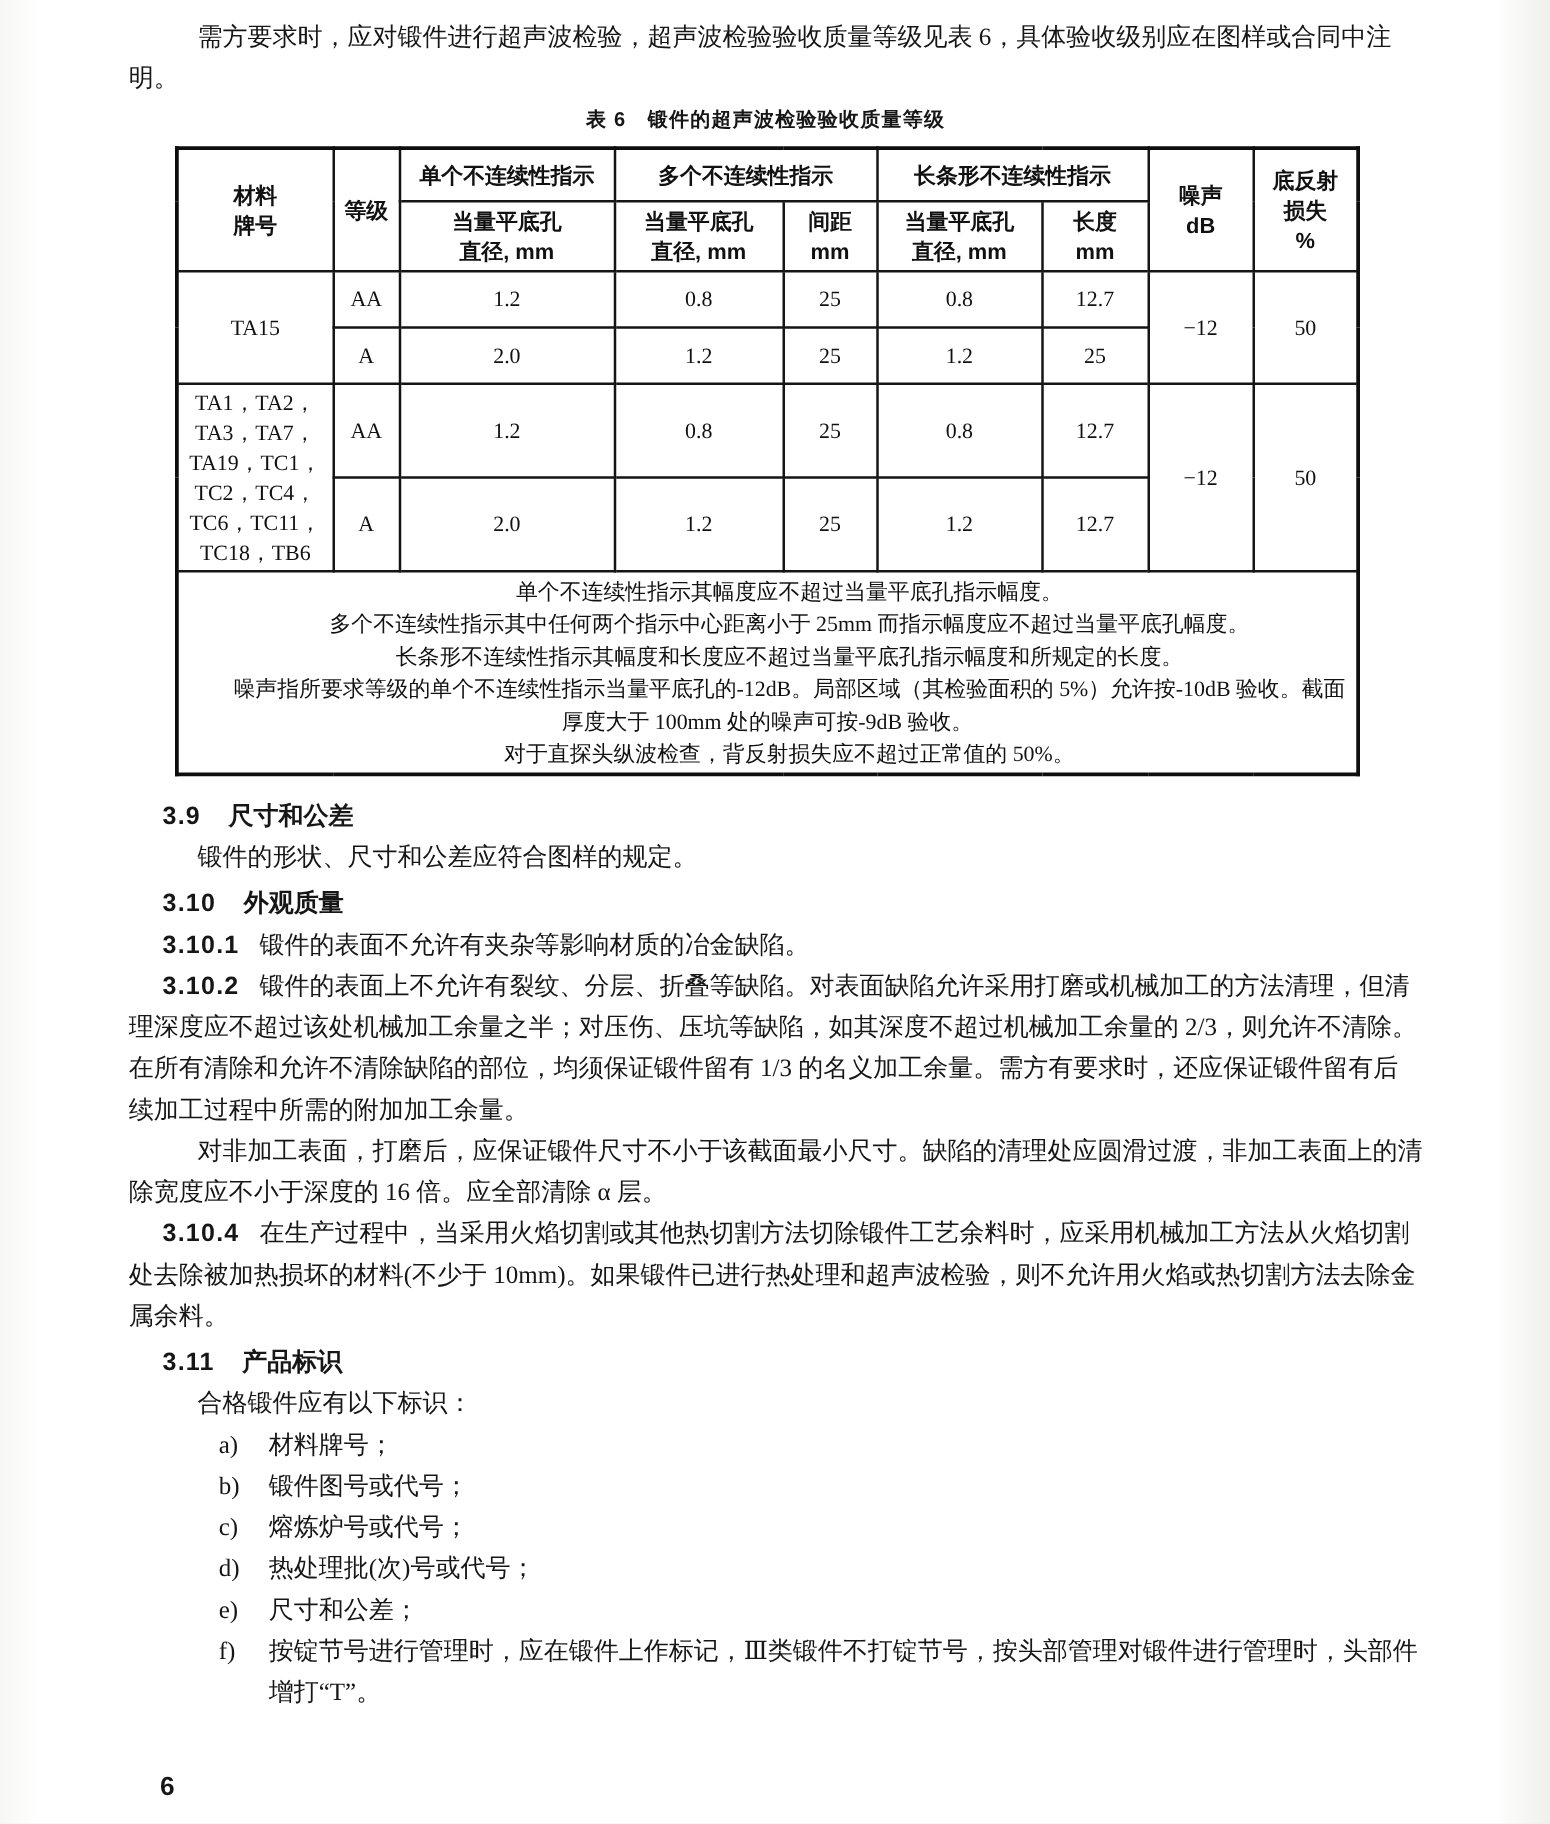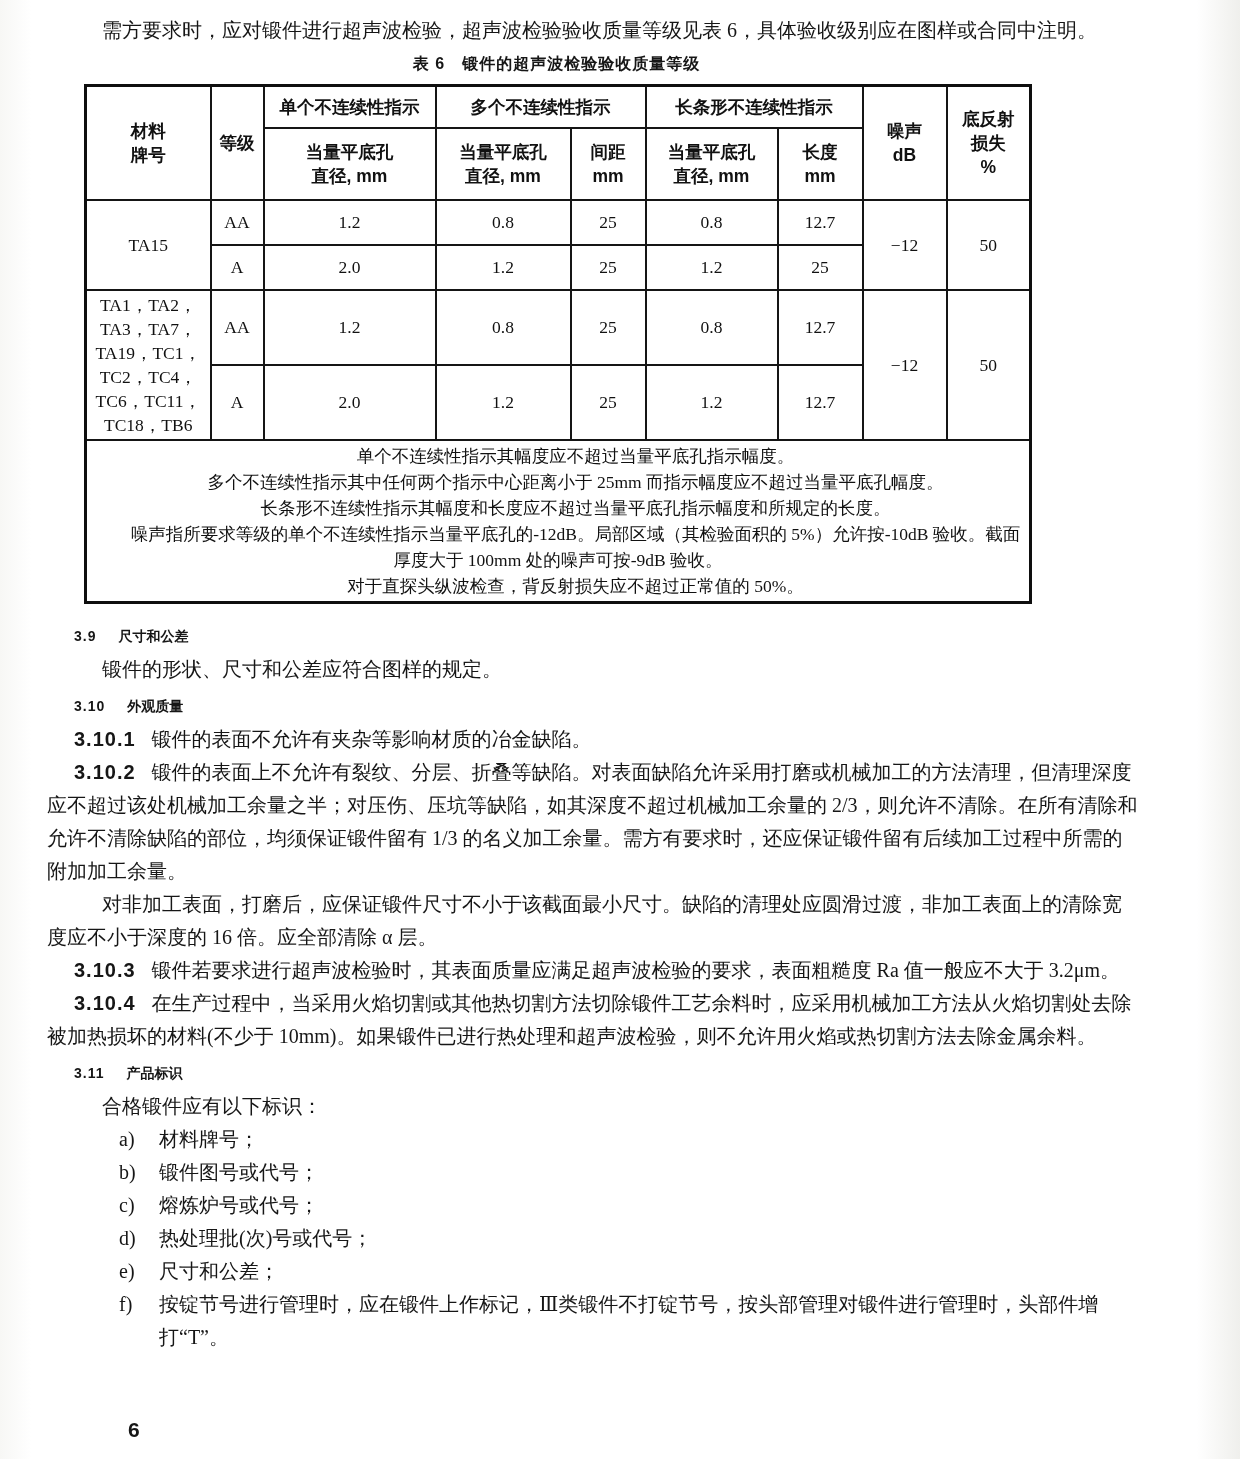--- a/index.html
+++ b/index.html
@@ -6,51 +6,51 @@
   body{
     width:1240px;height:1459px;
     background:#e9e9e7;
     font-family:"Liberation Serif","DejaVu Serif",serif;
     color:#161616;
   }
   .page{
     position:relative;
     width:1240px;height:1459px;
     box-sizing:border-box;
-    padding:14px 102px 0 47px;
+    padding:14px 102px 0 103px;
     background:linear-gradient(90deg,#f7f7f5 0%,#ffffff 2.5%,#ffffff 96.5%,#efefec 100%);
     overflow:hidden;
   }
   p{margin:0;line-height:33px;font-size:20px;}
   .indent{text-indent:55px;}
   .clause{text-indent:27px;}
   .num{font-family:"Liberation Sans","DejaVu Sans",sans-serif;font-weight:bold;margin-right:16px;letter-spacing:1px;}
   .heading{
-    margin:4px 0 0 27px;line-height:33px;font-size:14px;
+    margin:4px 0 0 27px;line-height:33px;font-size:20px;
     font-family:"Liberation Sans","DejaVu Sans",sans-serif;font-weight:bold;
   }
   .heading .num{margin-right:22px;}
   .table-title{
     width:945px;margin:3px 0 6px 37px;text-align:center;
     font-family:"Liberation Sans","DejaVu Sans",sans-serif;
     font-weight:bold;font-size:16px;line-height:28px;letter-spacing:1px;
   }
   table.t6{
     margin-left:37px;width:945px;table-layout:fixed;
     border-collapse:collapse;border:3px solid #0e0e0e;
   }
   table.t6 td{
     border:2px solid #151515;text-align:center;vertical-align:middle;
     font-size:17.5px;line-height:24px;padding:2px 4px;color:#111;
   }
   td.th{font-family:"Liberation Sans","DejaVu Sans",sans-serif;font-weight:bold;font-size:17.5px;border-radius:12px;}
   .pre{white-space:pre-line;}
   td.mat{font-size:17.5px;}
   tr.hr1{height:42px;}
-  tr.hr2{height:72px;}
+  tr.hr2{height:56px;}
   tr.r-s{height:45px;}
   tr.r-l{height:72px;}
   td.notes-cell{text-align:left;padding:8px 10px 8px 12px;}
   .note{font-size:17.5px;line-height:26px;text-indent:2em;color:#111;}
   .list{margin-top:0;}
   .li{position:relative;padding-left:112px;line-height:33px;font-size:20px;}
   .li .label{position:absolute;left:72px;}
   .pageno{position:absolute;left:128px;top:1418px;font-size:21px;font-weight:bold;
     font-family:"Liberation Sans","DejaVu Sans",sans-serif;}
 </style>
@@ -171,23 +171,20 @@
   <p class="clause">
     <span class="num">3.10.1</span><span>锻件的表面不允许有夹杂等影响材质的冶金缺陷。</span>
   </p>
 
   <p class="clause">
     <span class="num">3.10.2</span><span>锻件的表面上不允许有裂纹、分层、折叠等缺陷。对表面缺陷允许采用打磨或机械加工的方法清理，但清理深度应不超过该处机械加工余量之半；对压伤、压坑等缺陷，如其深度不超过机械加工余量的 2/3，则允许不清除。在所有清除和允许不清除缺陷的部位，均须保证锻件留有 1/3 的名义加工余量。需方有要求时，还应保证锻件留有后续加工过程中所需的附加加工余量。</span>
   </p>
 
   <p class="indent">对非加工表面，打磨后，应保证锻件尺寸不小于该截面最小尺寸。缺陷的清理处应圆滑过渡，非加工表面上的清除宽度应不小于深度的 16 倍。应全部清除 α 层。</p>
 
-  <p class="clause">
-    <span class="num">3.10.3</span><span>锻件若要求进行超声波检验时，其表面质量应满足超声波检验的要求，表面粗糙度 Ra 值一般应不大于 3.2μm。</span>
-  </p>
 
   <p class="clause">
     <span class="num">3.10.4</span><span>在生产过程中，当采用火焰切割或其他热切割方法切除锻件工艺余料时，应采用机械加工方法从火焰切割处去除被加热损坏的材料(不少于 10mm)。如果锻件已进行热处理和超声波检验，则不允许用火焰或热切割方法去除金属余料。</span>
   </p>
 
   <h3 class="heading">
     <span class="num">3.11</span><span>产品标识</span>
   </h3>
   <p class="indent">合格锻件应有以下标识：</p>
 

